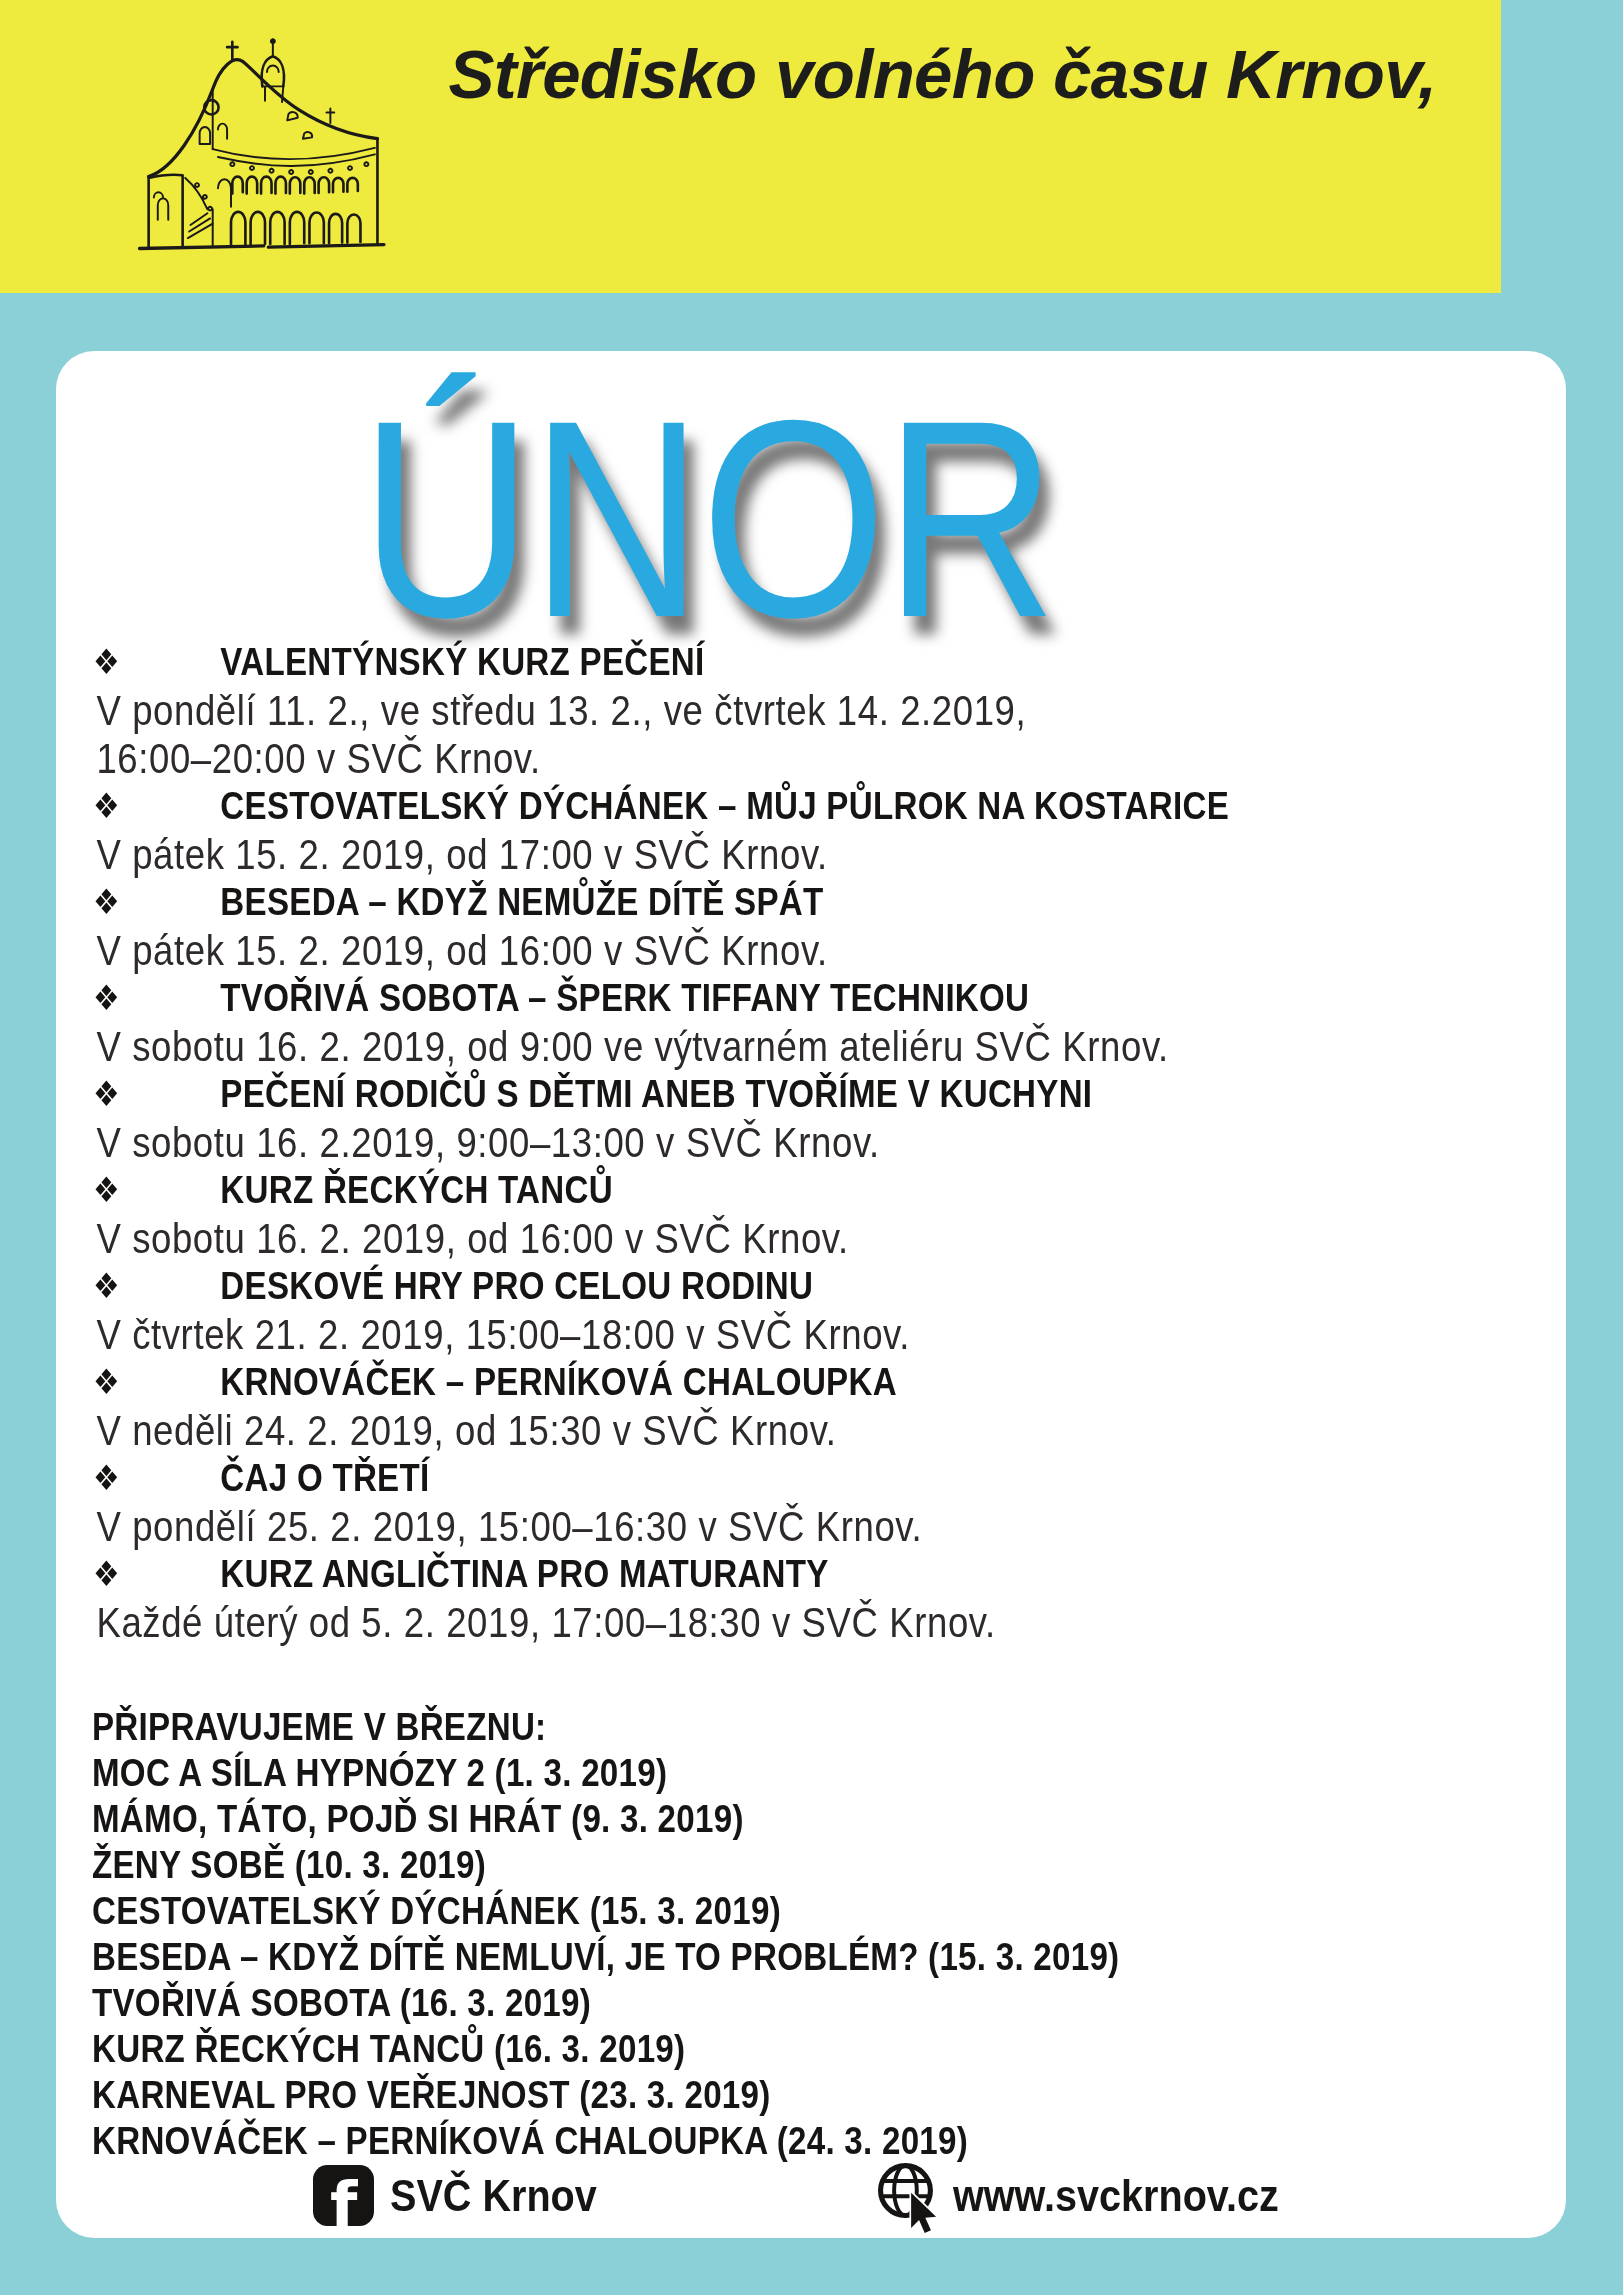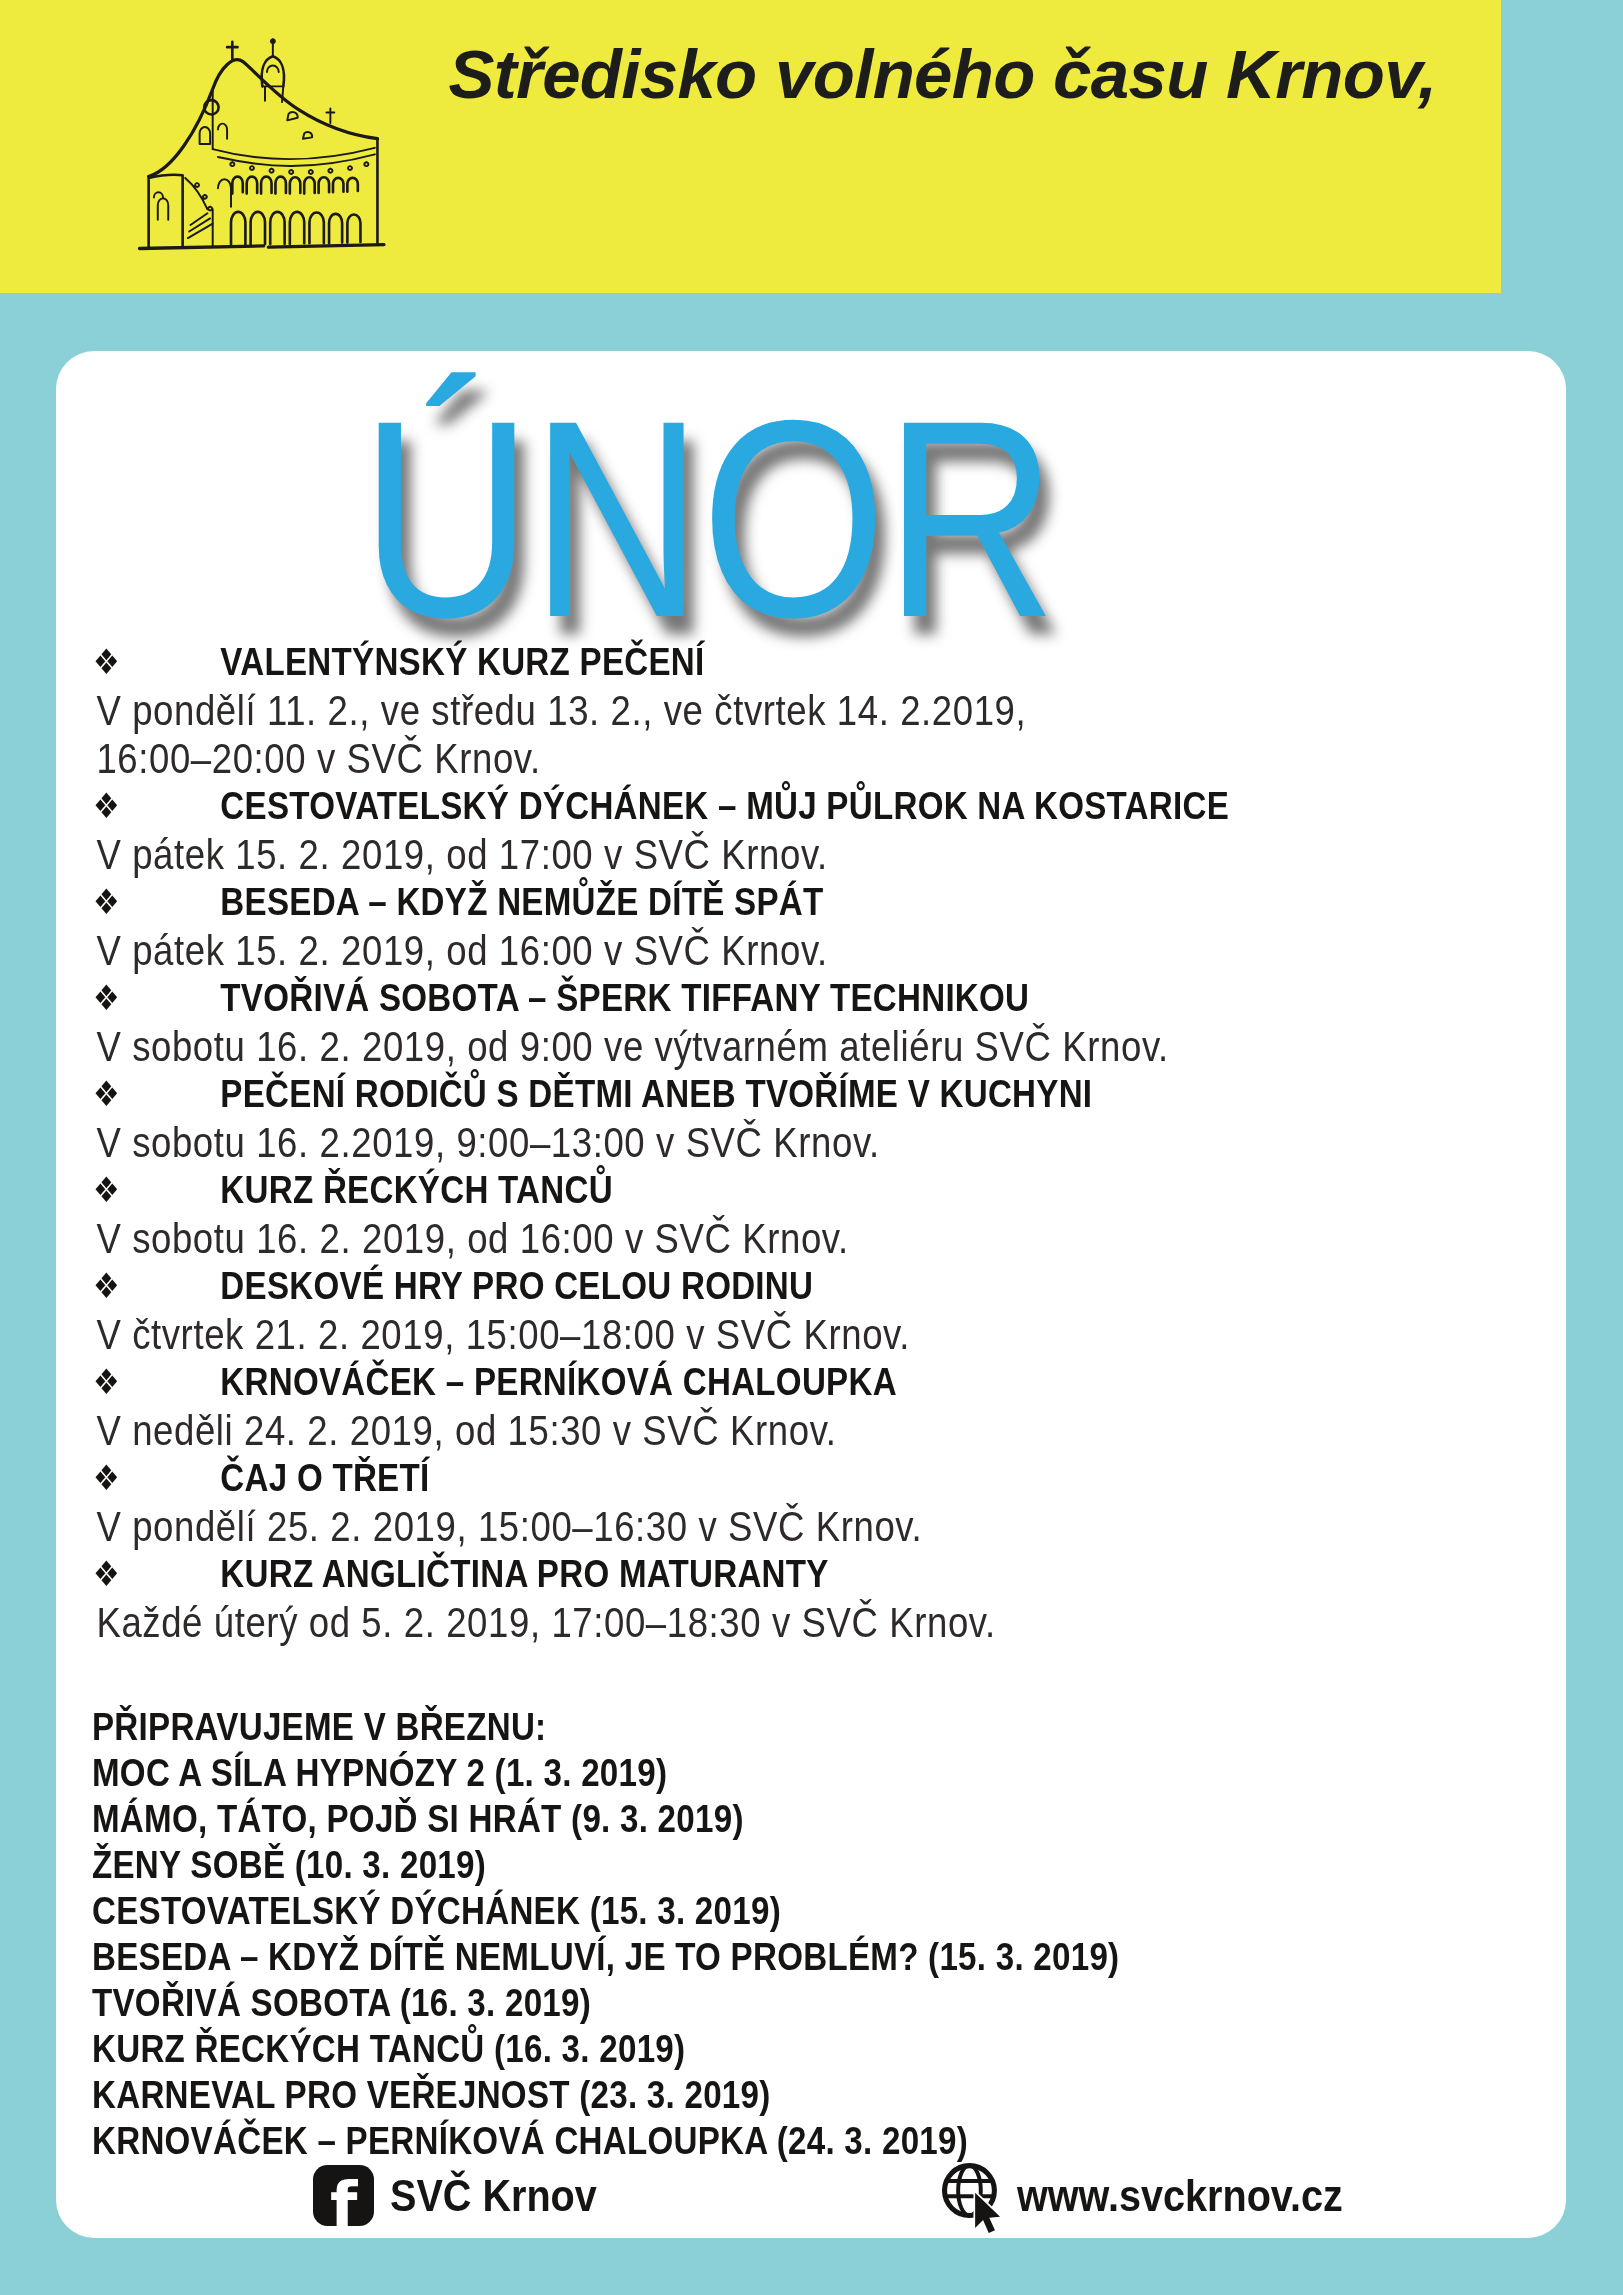--- a/index.html
+++ b/index.html
@@ -58,21 +58,21 @@
     padding-left:5.2px;color:#2e2a2a;letter-spacing:0.7px;
   }
   .upcoming{position:absolute;left:36px;top:1341px;width:1447px;margin-top:12px;}
   .up-line{
     height:46px;line-height:46px;
     font-weight:bold;font-size:39px;color:#171514;letter-spacing:0.3px;
   }
   
   .footer-group{position:absolute;display:flex;align-items:center;height:65px;top:1812px;}
   .fb-group{left:257px;}
-  .web-group{left:884px;}
+  .web-group{left:820px;}
   .fb-badge{
     width:61px;height:61px;border-radius:14.4px;background:#161413;
     overflow:hidden;position:relative;flex:0 0 61px;
   }
   .fb-badge span{
     position:absolute;left:17px;top:2.6px;
     color:#ffffff;font-weight:bold;font-size:63px;
     font-family:"DejaVu Sans", sans-serif;
   }
   .footer-label{

